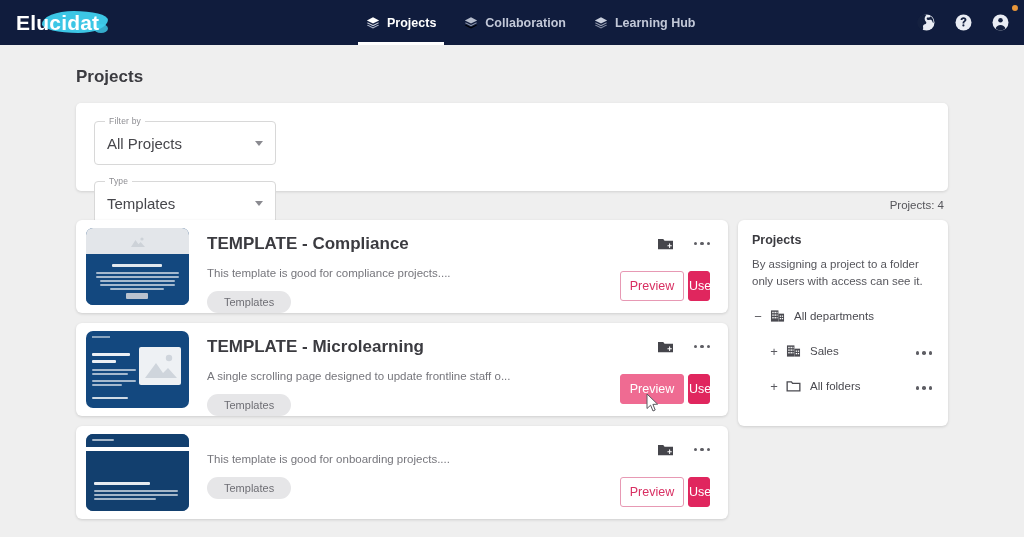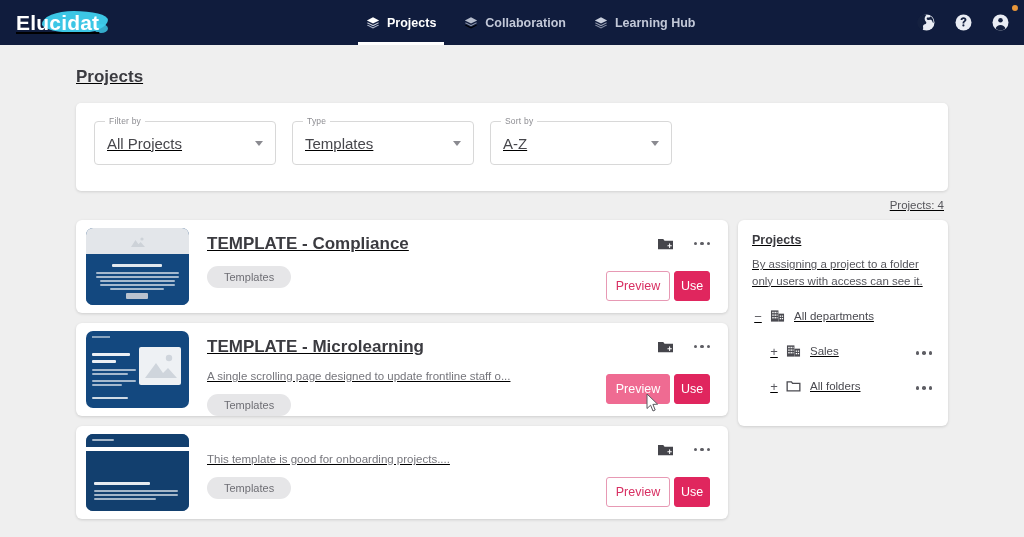--- a/index.html
+++ b/index.html
@@ -6,21 +6,20 @@
   html, body {
     width: 1024px; height: 537px;
     font-family: "Liberation Sans", sans-serif;
     background: #f0f0f0;
     overflow: hidden;
   }
   #app {
     position: relative;
     width: 1024px; height: 537px;
     background: #efefef;
-    text-decoration: underline;
   }
 
   
   .topbar {
     position: relative;
     height: 45px;
     background: #101c3d;
     display: flex;
     align-items: center;
   }
@@ -120,20 +119,21 @@
     background: #ffffff;
     border-radius: 5px;
     box-shadow: 0 1px 3px rgba(0,0,0,.13);
     padding: 18px 18px 8px 18px;
     position: relative;
     height: 88px;
   }
   .filters {
     display: flex;
     gap: 16px;
+    flex-direction: column;
   }
   .field {
     position: relative;
     width: 182px;
     height: 44px;
     border: 1px solid #d8d8d8;
     border-radius: 4px;
     background: #fff;
     display: flex;
     align-items: center;
@@ -297,21 +297,21 @@
   }
   .btn-preview.hover {
     background: #ef6b92;
     border: 1px solid #ef6b92;
     color: #ffffff;
   }
   .btn-use {
     background: #e0265e;
     border: 1px solid #e0265e;
     color: #ffffff;
-    width: 36px;
+    width: 22px;
   }
 
   
   .cursor {
     position: absolute;
     left: 645px; top: 393px;
     width: 16px; height: 20px;
     pointer-events: none;
     z-index: 40;
   }
@@ -451,20 +451,21 @@
             <div class="tline" style="left:26px; top:36px; width:50px; height:3px; background:rgba(255,255,255,.88);"></div>
             <div class="tline" style="left:10px; top:44px; width:83px;"></div>
             <div class="tline" style="left:10px; top:48px; width:83px;"></div>
             <div class="tline" style="left:14px; top:52px; width:75px;"></div>
             <div class="tline" style="left:14px; top:56px; width:75px;"></div>
             <div class="tline" style="left:24px; top:60px; width:54px;"></div>
             <div class="th-btn" style="left:40px; top:65px; width:22px;"></div>
           </div>
           <div class="card-main">
             <div class="card-title">TEMPLATE - Compliance</div>
+            <div class="card-desc">This template is good for compliance projects....</div>
             <span class="tag">Templates</span>
 
             <div class="card-icons">
               <svg class="folder-add" viewBox="0 0 18 16">
                 <path d="M1 3.2h5.6l1.4 1.8H17v9.2H1z" fill="#45454b"></path>
                 <circle cx="13.4" cy="10.3" r="3.3" fill="#45454b"></circle>
                 <path d="M13.4 8.4v3.8M11.5 10.3h3.8" stroke="#ffffff" stroke-width="1.1" stroke-linecap="round"></path>
               </svg>
               <span class="dots">
                   <i></i>

